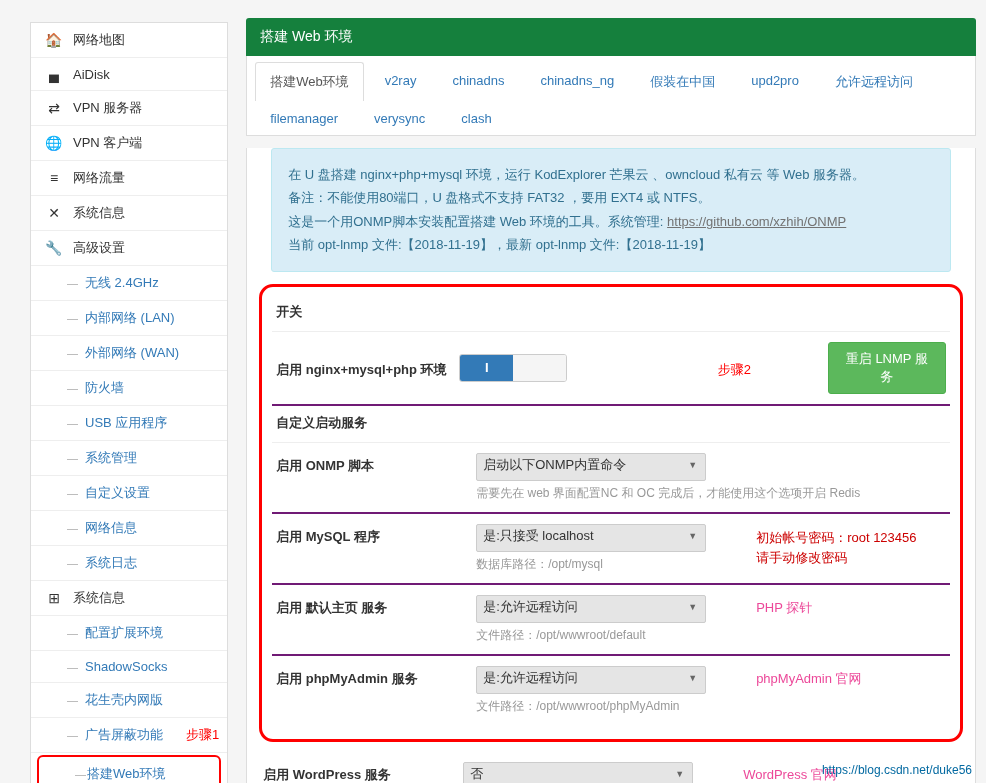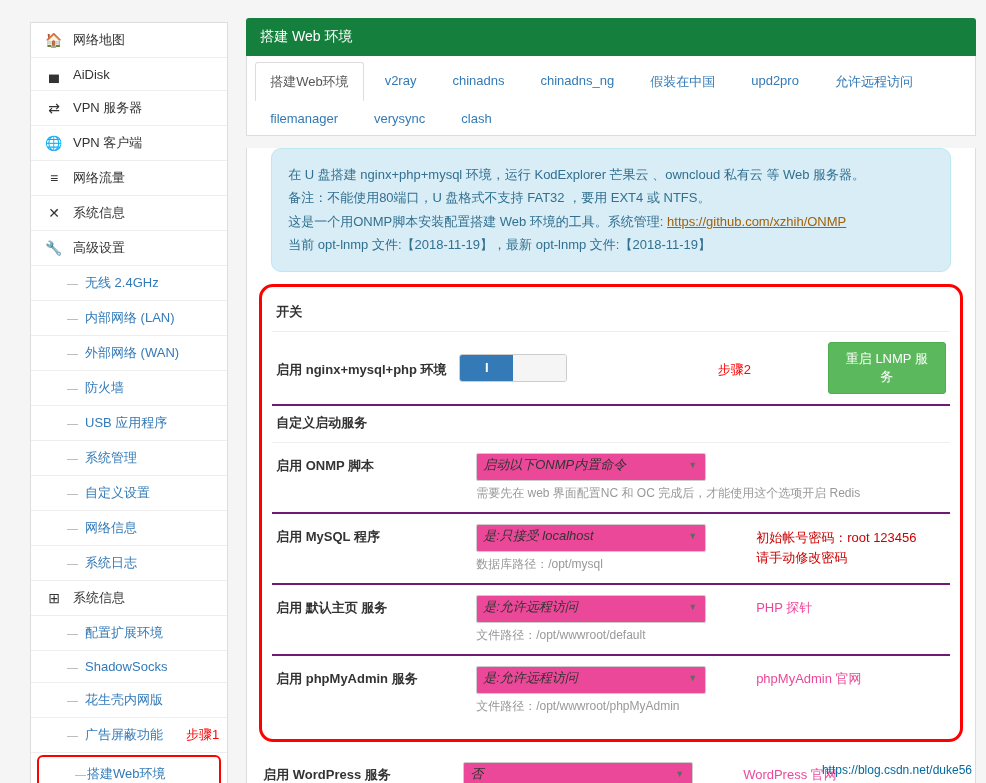--- a/index.html
+++ b/index.html
@@ -17,40 +17,40 @@
     .side-item.highlight-red { border: 2px solid #ff0000; border-radius: 6px; margin: 2px 6px 6px 6px; padding-left: 48px; }
     
     
     .main { flex: 1; margin-top: 18px; padding-right: 10px; }
     .panel-header { background: #15803d; color: #fff; padding: 10px 14px; font-size: 14px; font-weight: 500; border-radius: 3px 3px 0 0; }
     .tabs-wrap { background: #fff; border: 1px solid #ddd; border-top: none; padding: 6px 8px 0 8px; }
     .tabs { display: flex; flex-wrap: wrap; }
     .tab { padding: 10px 14px; color: #337ab7; text-decoration: none; cursor: pointer; font-size: 13px; border: 1px solid transparent; border-bottom: none; margin-right: 6px; margin-bottom: -1px; border-radius: 3px 3px 0 0; }
     .tab.active { background: #fff; border-color: #ddd; color: #555; }
     
-    .info-box { background: #d9edf7; border: 1px solid #bce8f1; color: #31708f; padding: 14px 16px; margin: 12px; border-radius: 10px; line-height: 1.8; font-size: 13px; }
-    .info-box a { color: #a16207; text-decoration: underline; }
+    .info-box { background: #d9edf7; border: 1px solid #bce8f1; color: #31708f; padding: 14px 16px; margin: 12px; border-radius: 3px; line-height: 1.8; font-size: 13px; }
+    .info-box a { color: #737373; text-decoration: underline; }
     
     .content { background: #fff; border: 1px solid #ddd; border-top: none; padding: 0 12px 12px 12px; }
     
     .red-box { border: 3px solid #ff0000; border-radius: 14px; padding: 8px 10px 14px 10px; margin-bottom: 10px; }
     
     .section-title { font-weight: 700; padding: 8px 4px 10px 4px; border-bottom: 1px solid #eee; font-size: 13px; }
     
     .row { display: flex; align-items: flex-start; padding: 10px 4px; border-bottom: 2px solid #701a75; }
     .row:last-child { border-bottom: none; }
     .row-label { width: 200px; font-weight: 700; font-size: 13px; padding-top: 4px; }
     .row-ctrl { width: 260px; }
     .row-extra { padding-left: 20px; padding-top: 4px; font-size: 13px; }
     .row-extra a { color: #ec4899; text-decoration: none; }
     .row-extra .red { color: #cc0000; font-weight: 500; line-height: 1.6; }
     
     .hint { color: #999; font-size: 12px; margin-top: 4px; }
     
-    .select { width: 230px; height: 28px; border: 1px solid #ccc; border-radius: 2px; padding: 2px 6px; font-size: 13px; background: #ec4899; position: relative; font-style: italic; }
+    .select { width: 230px; height: 28px; border: 1px solid #ccc; border-radius: 2px; padding: 2px 6px; font-size: 13px; background: #e5e5e5; position: relative; }
     .select::after { content: "▼"; position: absolute; right: 8px; top: 6px; font-size: 9px; color: #666; }
     
     .toggle { display: inline-flex; width: 108px; height: 28px; border: 1px solid #ccc; border-radius: 3px; overflow: hidden; }
     .toggle-on { flex: 1; background: #337ab7; color: #fff; display: flex; align-items: center; justify-content: center; font-weight: bold; }
     .toggle-off { flex: 1; background: #f5f5f5; }
     
     .btn-green { background: #5cb85c; color: #fff; border: 1px solid #4cae4c; padding: 7px 16px; border-radius: 3px; cursor: pointer; font-size: 13px; }
     
     .step-label { color: #ff0000; font-size: 13px; }
     

